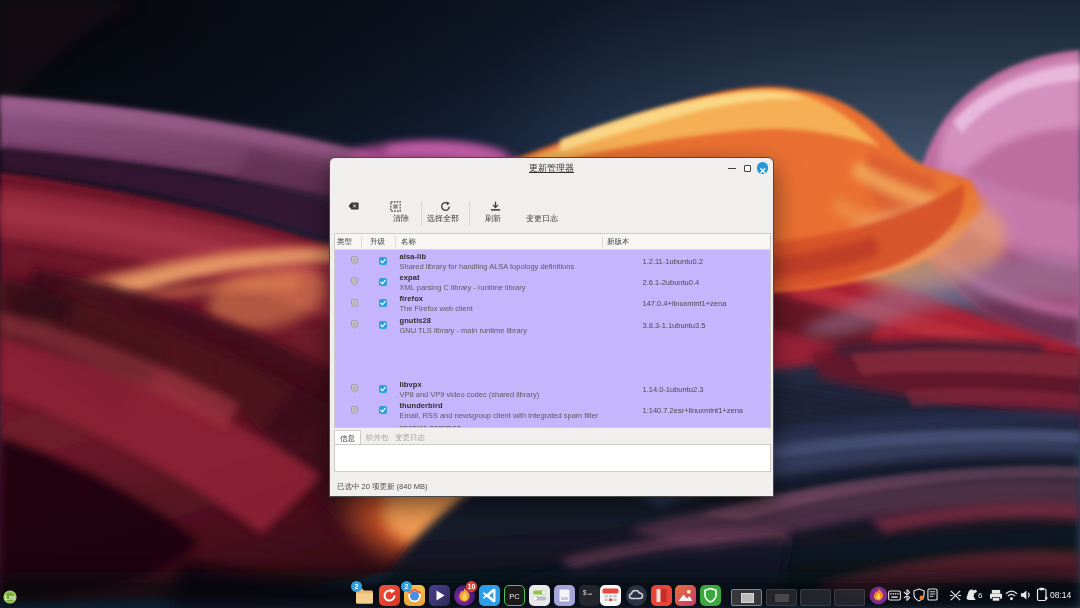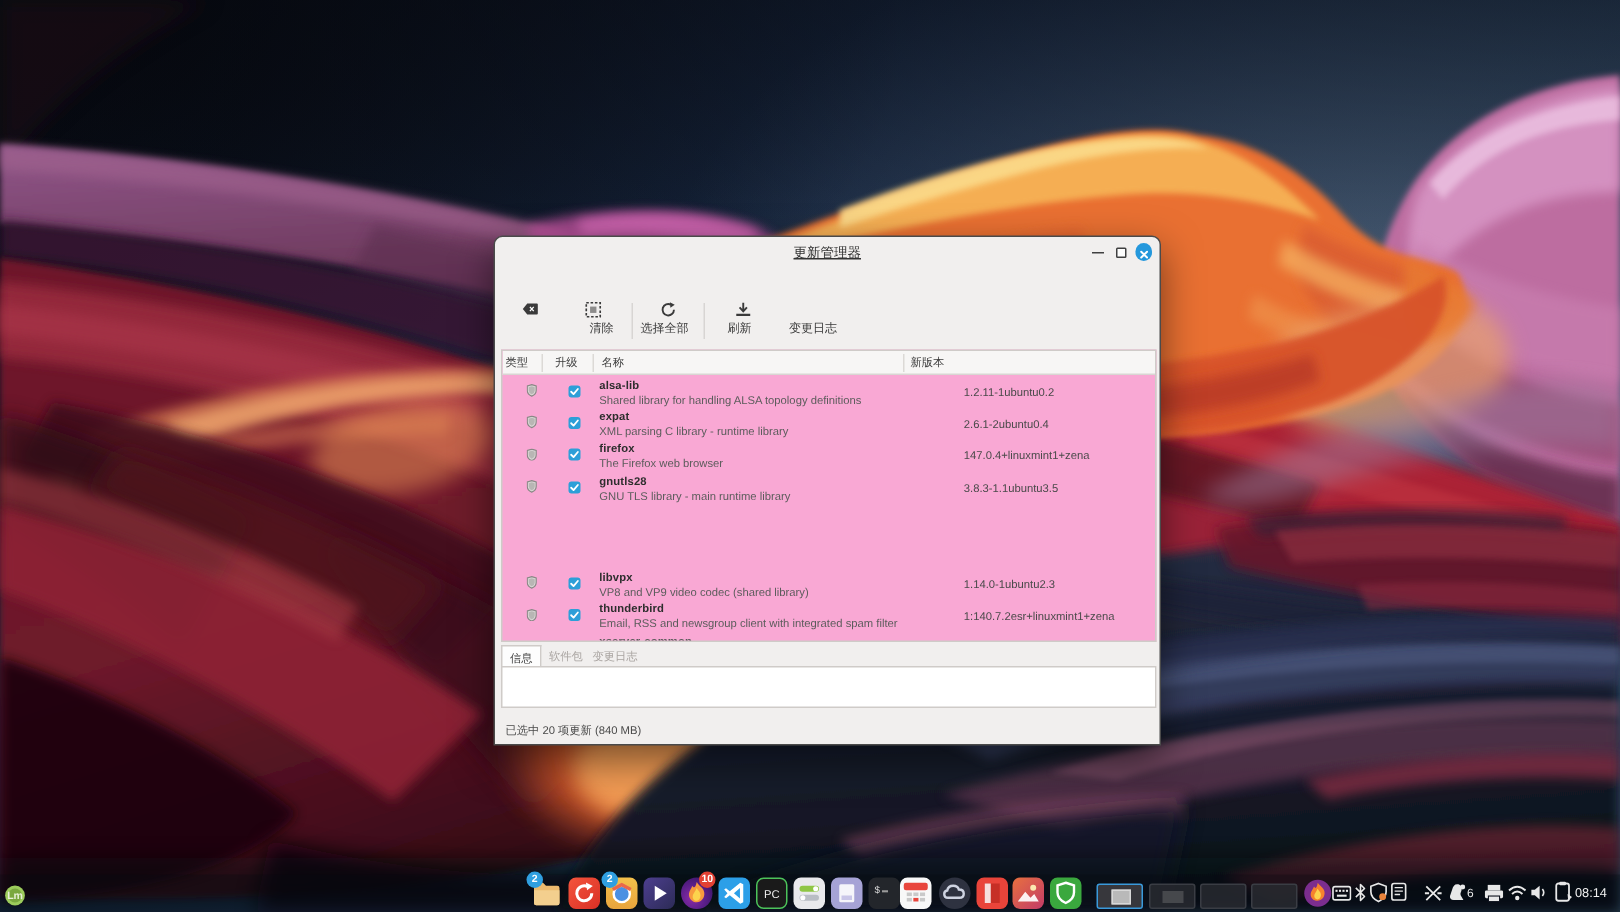--- a/index.html
+++ b/index.html
@@ -8,21 +8,21 @@
   #win{position:absolute;left:329px;top:157px;width:445px;height:340px;background:#f1efee;
        border:1px solid #4a4a4a;border-radius:6px 6px 0 0;box-shadow:0 10px 26px rgba(0,0,0,.5);}
   #title{position:absolute;left:0;top:4px;width:100%;text-align:center;font-size:9px;color:#333;text-decoration:underline;}
   #minb{position:absolute;right:37.5px;top:9.5px;width:8px;height:1.8px;background:#404040;}
   #maxb{position:absolute;right:22px;top:6.5px;width:7.5px;height:7.5px;border:1.4px solid #404040;border-radius:1px;background:#fdfdfd;}
   #closeb{position:absolute;right:5px;top:4px;width:11.5px;height:11.5px;border-radius:50%;background:#2598dc;}
   #menubar{position:absolute;left:0;top:20px;width:100%;height:19px;font-size:8px;color:#3a3a3a;}
   .mi{position:absolute;top:5px;}
   .tbtn{position:absolute;text-align:center;font-size:8px;color:#3a3a3a;margin-left:48px;}
   .tsep{position:absolute;width:1px;height:24px;background:#d8d5d3;}
-  #listpane{position:absolute;left:4px;top:75px;width:437px;height:195px;background:#f9a8d4;
+  #listpane{position:absolute;left:4px;top:75px;width:437px;height:195px;background:#c4b5fd;
        border:1px solid #cfcbc8;overflow:hidden;}
   #lhead{position:absolute;left:0;top:0;width:100%;height:16px;background:#f7f6f5;
        border-bottom:1px solid #d9d6d3;font-size:7.5px;color:#3c3c3c;}
   .hcell{position:absolute;top:3px;}
   .hsep{position:absolute;top:2px;width:1px;height:12px;background:#dcd9d6;}
   .row{position:absolute;left:0;width:100%;height:22px;}
   .shield{position:absolute;left:16px;top:2.5px;}
   .cb{position:absolute;left:43.5px;top:3px;width:8px;height:8px;background:#2d9fd8;border-radius:2px;}
   .cb svg{display:block;}
   .nm{position:absolute;left:64.5px;top:-2px;font-size:7.5px;font-weight:bold;color:#2d2d2d;letter-spacing:.1px;}
@@ -247,21 +247,21 @@
         <svg class="shield" width="7" height="8.5" viewBox="0 0 8 10">
           <path d="M4,0.5 L7.5,1.6 L7.5,5 Q7.5,8 4,9.5 Q0.5,8 0.5,5 L0.5,1.6 Z" fill="#d8d6d4" stroke="#8a8886" stroke-width="0.9"></path>
           <path d="M4,1.8 L6.3,2.5 L6.3,5 Q6.3,7 4,8.1 Q1.7,7 1.7,5 L1.7,2.5 Z" fill="#b8b6b4"></path>
         </svg>
         <div class="cb">
           <svg width="8" height="8" viewBox="0 0 10 10">
             <path d="M2.2,5.2 L4.2,7.2 L7.8,2.9" fill="none" stroke="#fff" stroke-width="1.5" stroke-linecap="round" stroke-linejoin="round"></path>
           </svg>
         </div>
         <span class="nm">firefox</span>
-        <span class="ds">The Firefox web browser</span>
+        <span class="ds">The Firefox web client</span>
         <span class="vr">147.0.4+linuxmint1+zena</span>
       </div>
     <div class="row" style="top:83.7px">
         <svg class="shield" width="7" height="8.5" viewBox="0 0 8 10">
           <path d="M4,0.5 L7.5,1.6 L7.5,5 Q7.5,8 4,9.5 Q0.5,8 0.5,5 L0.5,1.6 Z" fill="#d8d6d4" stroke="#8a8886" stroke-width="0.9"></path>
           <path d="M4,1.8 L6.3,2.5 L6.3,5 Q6.3,7 4,8.1 Q1.7,7 1.7,5 L1.7,2.5 Z" fill="#b8b6b4"></path>
         </svg>
         <div class="cb">
           <svg width="8" height="8" viewBox="0 0 10 10">
             <path d="M2.2,5.2 L4.2,7.2 L7.8,2.9" fill="none" stroke="#fff" stroke-width="1.5" stroke-linecap="round" stroke-linejoin="round"></path>

